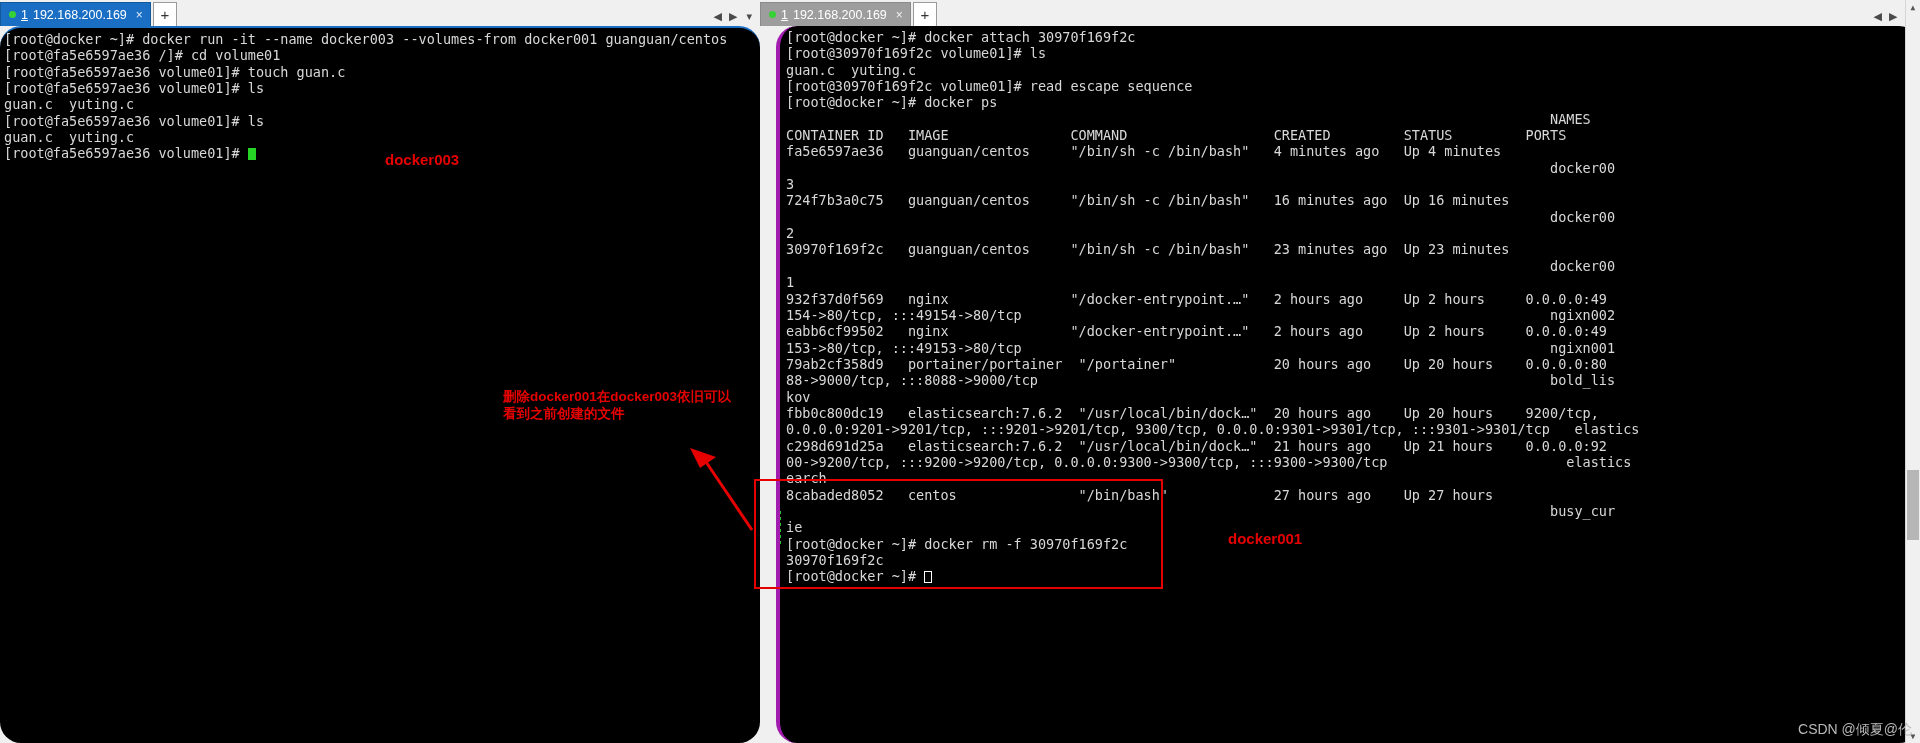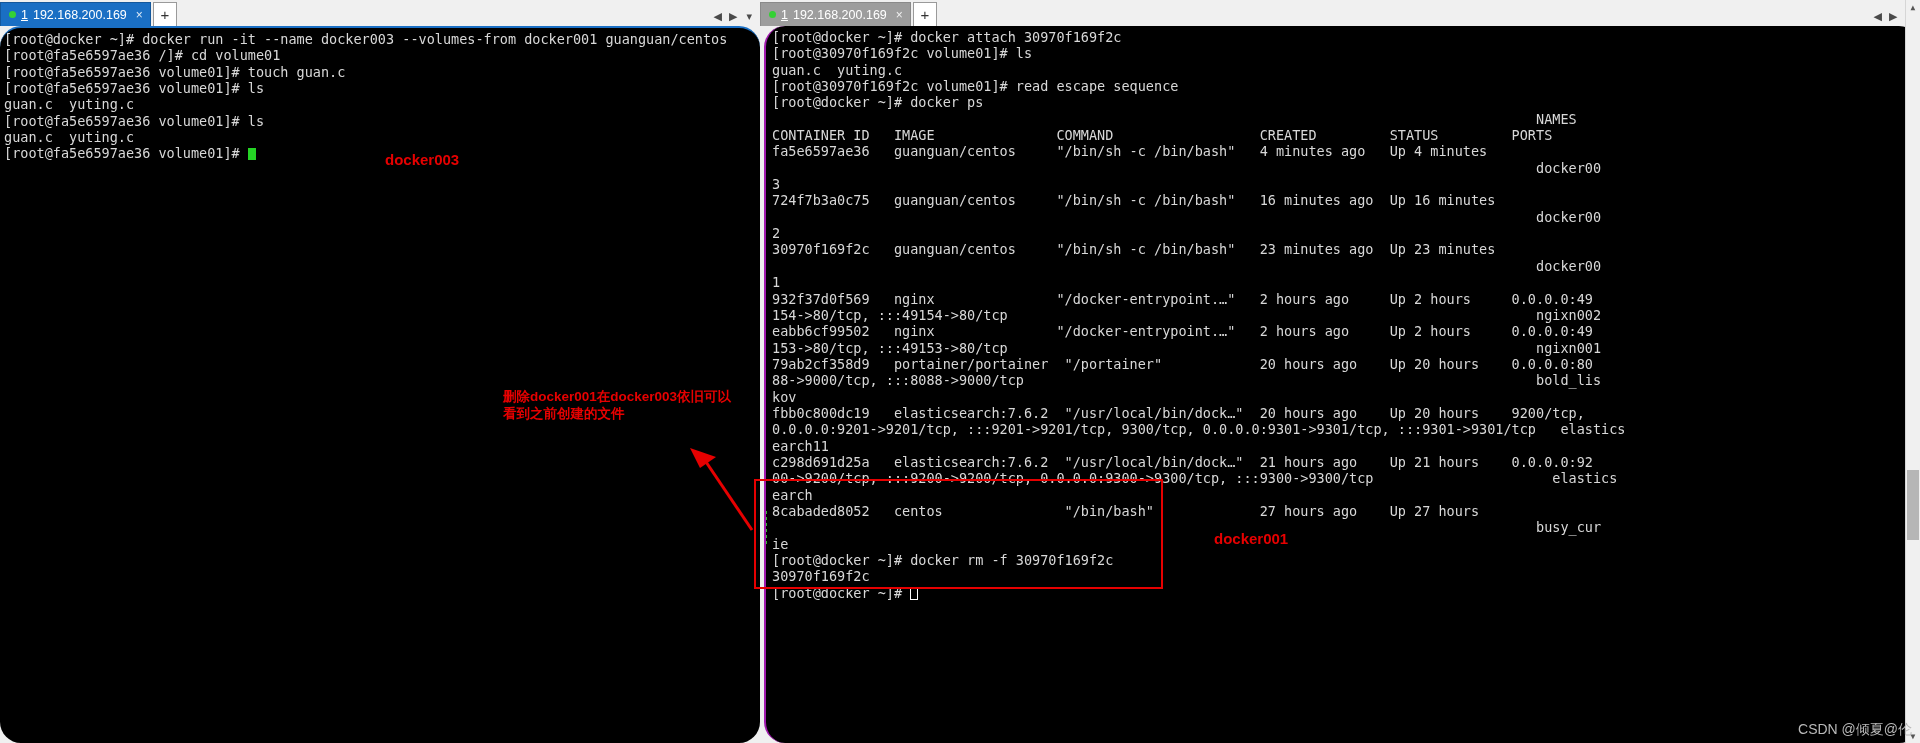--- a/index.html
+++ b/index.html
@@ -51,21 +51,21 @@
   
   .term{
     flex:1;background:#000000;color:#d8d8d8;
     font-family:"DejaVu Sans Mono",monospace;
     font-size:13.5px;line-height:16.35px;
     position:relative;overflow:hidden;
     box-sizing:border-box;
     border-radius:21px;
   }
   .term-left{border-top:2px solid #1a6fc4;padding:3px 0 0 4px;}
-  .term-right{border-left:2px solid #a21caf;padding:3px 0 4px 6px;margin-left:4px;}
+  .term-right{border-left:4px solid #a21caf;padding:3px 0 4px 6px;margin-left:16px;}
 
   .line{white-space:pre;}
   .cursor{display:inline-block;width:8px;height:12px;background:#25d425;vertical-align:-2px;}
   .cursor-hollow{display:inline-block;width:8px;height:12px;border:1px solid #ffffff;box-sizing:border-box;vertical-align:-2px;}
 
   
   .anno{position:absolute;color:#e60000;font-family:"Liberation Sans",sans-serif;font-weight:700;}
   .anno-cn{font-size:13.5px;line-height:17px;width:240px;}
   .anno-lbl{font-size:15px;}
 
@@ -177,21 +177,20 @@
           <div class="line">1</div>
           <div class="line">932f37d0f569   nginx               "/docker-entrypoint.…"   2 hours ago     Up 2 hours     0.0.0.0:49</div>
           <div class="line">154-&gt;80/tcp, :::49154-&gt;80/tcp                                                                 ngixn002</div>
           <div class="line">eabb6cf99502   nginx               "/docker-entrypoint.…"   2 hours ago     Up 2 hours     0.0.0.0:49</div>
           <div class="line">153-&gt;80/tcp, :::49153-&gt;80/tcp                                                                 ngixn001</div>
           <div class="line">79ab2cf358d9   portainer/portainer  "/portainer"            20 hours ago    Up 20 hours    0.0.0.0:80</div>
           <div class="line">88-&gt;9000/tcp, :::8088-&gt;9000/tcp                                                               bold_lis</div>
           <div class="line">kov</div>
           <div class="line">fbb0c800dc19   elasticsearch:7.6.2  "/usr/local/bin/dock…"  20 hours ago    Up 20 hours    9200/tcp,</div>
           <div class="line">0.0.0.0:9201-&gt;9201/tcp, :::9201-&gt;9201/tcp, 9300/tcp, 0.0.0.0:9301-&gt;9301/tcp, :::9301-&gt;9301/tcp   elastics</div>
-          <div class="line">earch11</div>
           <div class="line">c298d691d25a   elasticsearch:7.6.2  "/usr/local/bin/dock…"  21 hours ago    Up 21 hours    0.0.0.0:92</div>
           <div class="line">00-&gt;9200/tcp, :::9200-&gt;9200/tcp, 0.0.0.0:9300-&gt;9300/tcp, :::9300-&gt;9300/tcp                      elastics</div>
           <div class="line">earch</div>
           <div class="line">8cabaded8052   centos               "/bin/bash"             27 hours ago    Up 27 hours</div>
           <div class="line">                                                                                              busy_cur</div>
           <div class="line">ie</div>
           <div class="line">[root@docker ~]# docker rm -f 30970f169f2c</div>
           <div class="line">30970f169f2c</div>
           <div class="line">[root@docker ~]# <span class="cursor-hollow"></span></div>
         </div>

